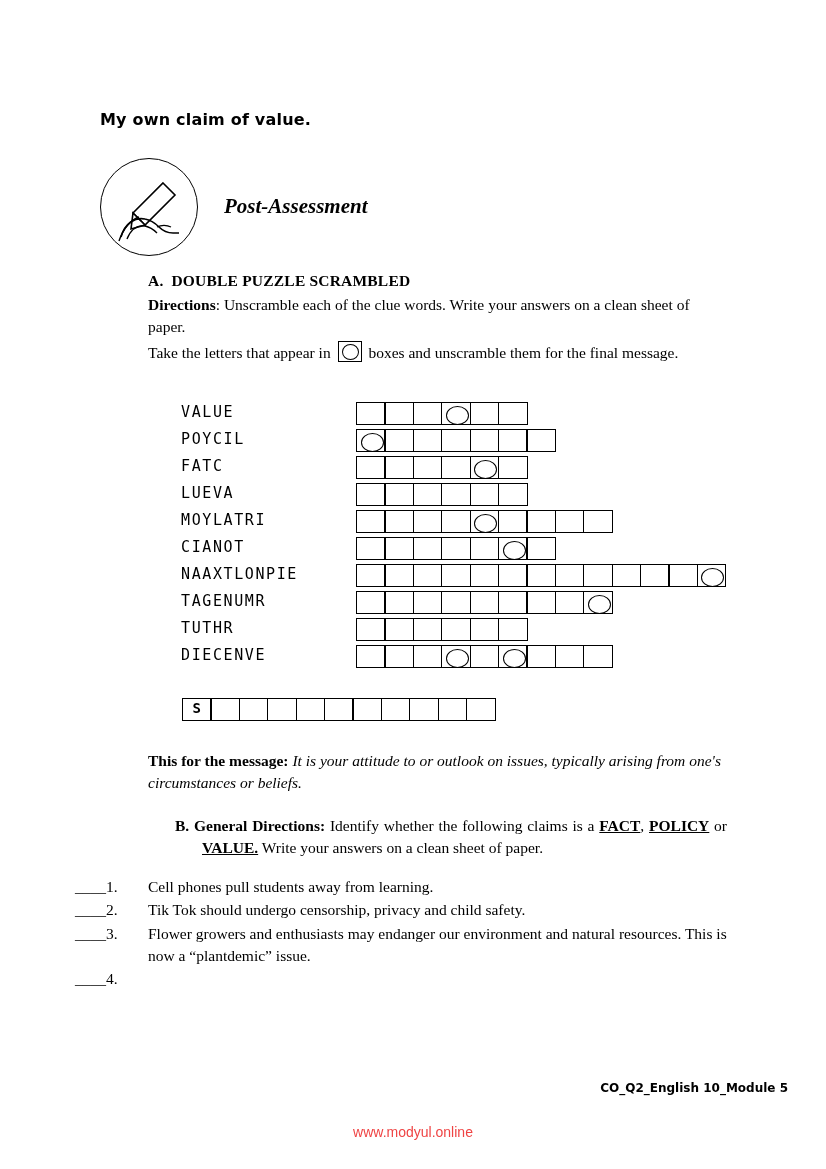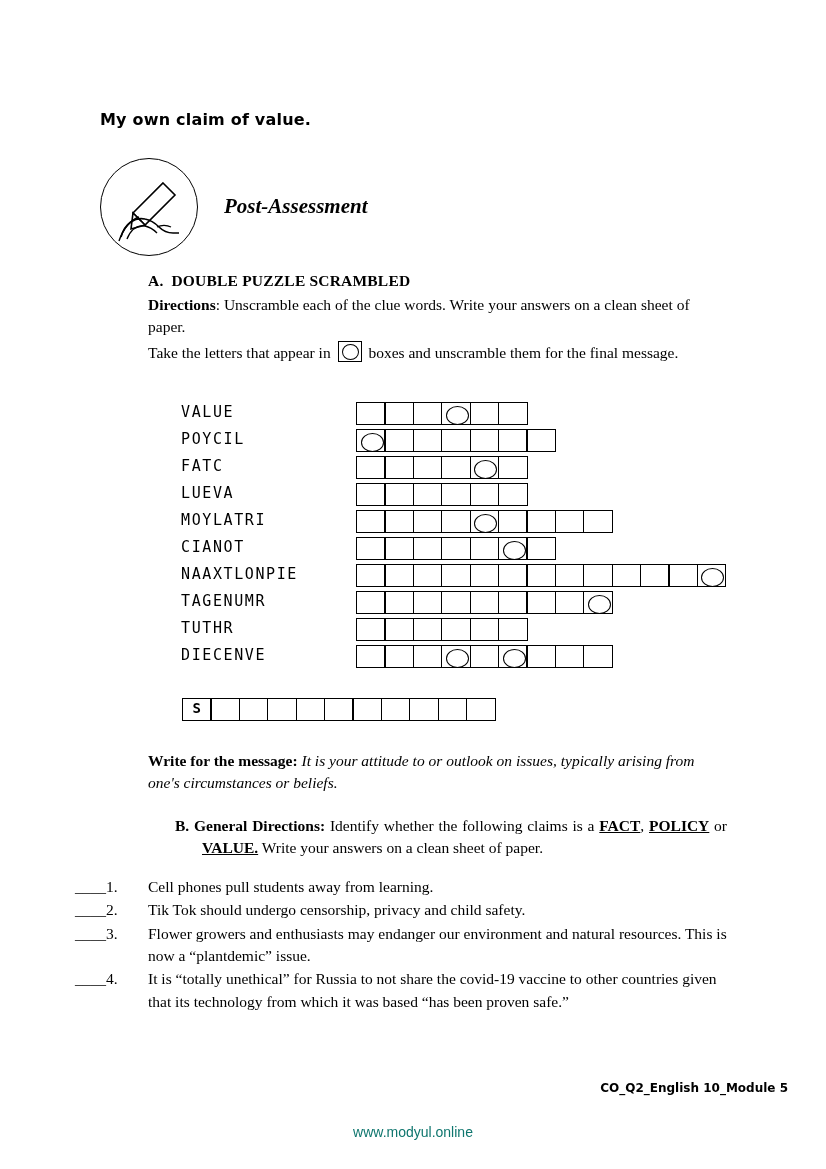--- a/index.html
+++ b/index.html
@@ -111,21 +111,21 @@
     position:absolute; left:0; right:0; top:1082px;
     text-align:center; font-size:14.5px;
   }
   .footer-right {
     position:absolute; right:38px; top:1081px;
     font-family:"DejaVu Sans", sans-serif;
     font-weight:bold; font-size:12px;
   }
   .watermark {
     position:absolute; left:0; right:0; top:1124px;
-    text-align:center; color:#0f766e; font-size:14px;
+    text-align:center; color:#ef4444; font-size:14px;
     font-family:"Liberation Sans", sans-serif;
   }
 </style>
 </head>
 <body>
 
 <div class="page">
 
   <div class="claim-title">My own claim of value.</div>
 
@@ -310,21 +310,21 @@
     <div class="cell"></div>
     <div class="cell"></div>
     <div class="cell"></div>
     <div class="cell"></div>
     <div class="cell"></div>
     <div class="cell"></div>
     <div class="cell"></div>
   </div>
 
   <div class="clue">
-    <b>Write for the message:</b>
+    <b>This for the message:</b>
     <i>It is your attitude to or outlook on issues, typically arising from one's circumstances or beliefs.</i>
   </div>
 
   <div class="sectionB">
     <span class="indent">
       <span class="lbl">B.</span>
       <b>General Directions:</b>
       <span>Identify whether the following claims is a</span>
       <b><u>FACT</u></b><span>,</span>
       <b><u>POLICY</u></b>
@@ -342,20 +342,19 @@
     <div class="item">
       <div class="num">____2.</div>
       <div class="txt">Tik Tok should undergo censorship, privacy and child safety.</div>
     </div>
     <div class="item">
       <div class="num">____3.</div>
       <div class="txt">Flower growers and enthusiasts may endanger our environment and natural resources. This is now a “plantdemic” issue.</div>
     </div>
     <div class="item">
       <div class="num">____4.</div>
-      <div class="txt">It is “totally unethical” for Russia to not share the covid-19 vaccine to other countries given that its technology from which it was based “has been proven safe.”</div>
     </div>
   </div>
 
   <div class="footer-right">CO_Q2_English 10_Module 5</div>
   <div class="watermark">www.modyul.online</div>
 
 </div>
 
 </body></html>

